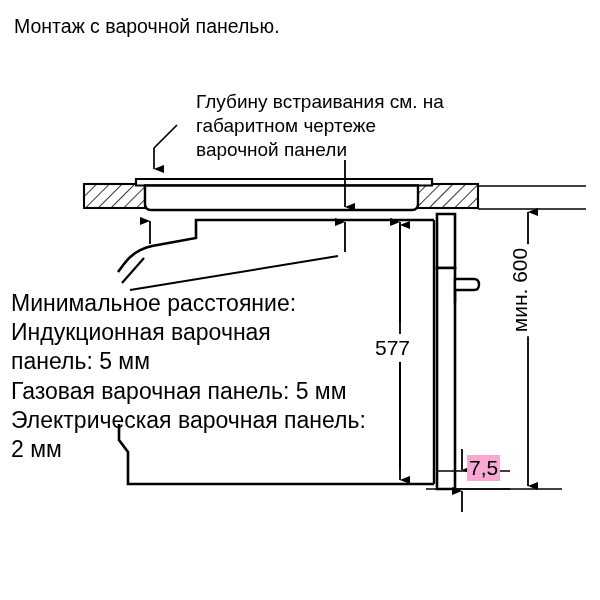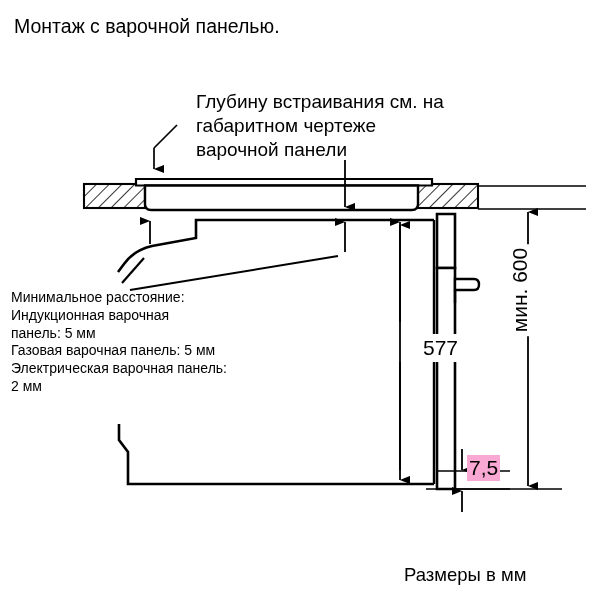--- a/index.html
+++ b/index.html
@@ -40,30 +40,29 @@
     font-size: 19.5px;
   }
   #hob-note {
     left: 196px;
     top: 90px;
     font-size: 19px;
   }
   #min-note {
     left: 11px;
     top: 289px;
-    font-size: 14px;
+    font-size: 23px;
     line-height: 1.27;
   }
   #dim-577 {
     left: 372px;
     top: 334px;
     font-size: 21px;
     background: #ffffff;
     padding: 1px 3px;
-    margin-left: 48px;
   }
   #dim-75 {
     left: 467px;
     top: 455px;
     font-size: 21px;
     background: #f9a8d4;
     padding: 0 2px;
   }
   #dim-600 {
     left: 520px;
@@ -195,15 +194,14 @@
 Газовая варочная панель: 5 мм
 Электрическая варочная панель:
 2 мм</div>
 
   <div class="txt" id="dim-577">577</div>
 
   <div class="txt" id="dim-600">мин. 600</div>
 
   <div class="txt" id="dim-75">7,5</div>
 
-  <div class="txt" id="footer-note">Размеры в мм</div>
 
 </div>
 
 </body></html>

